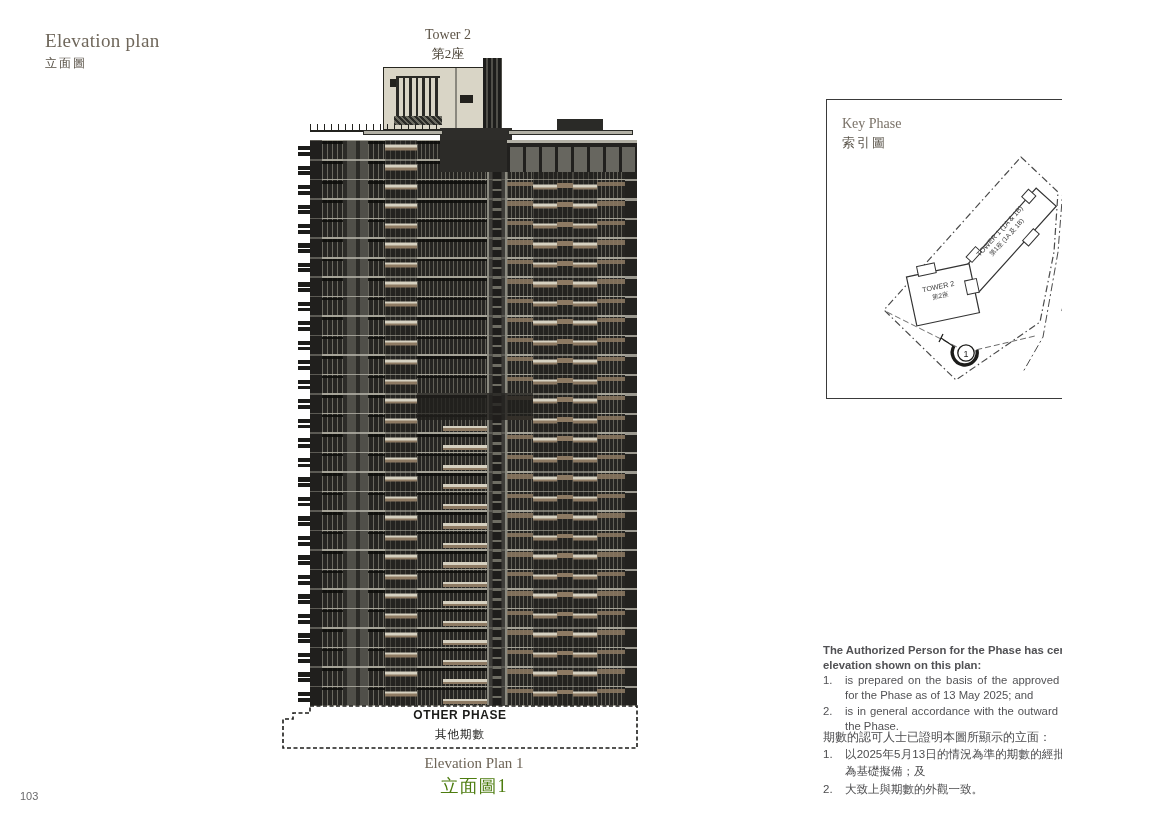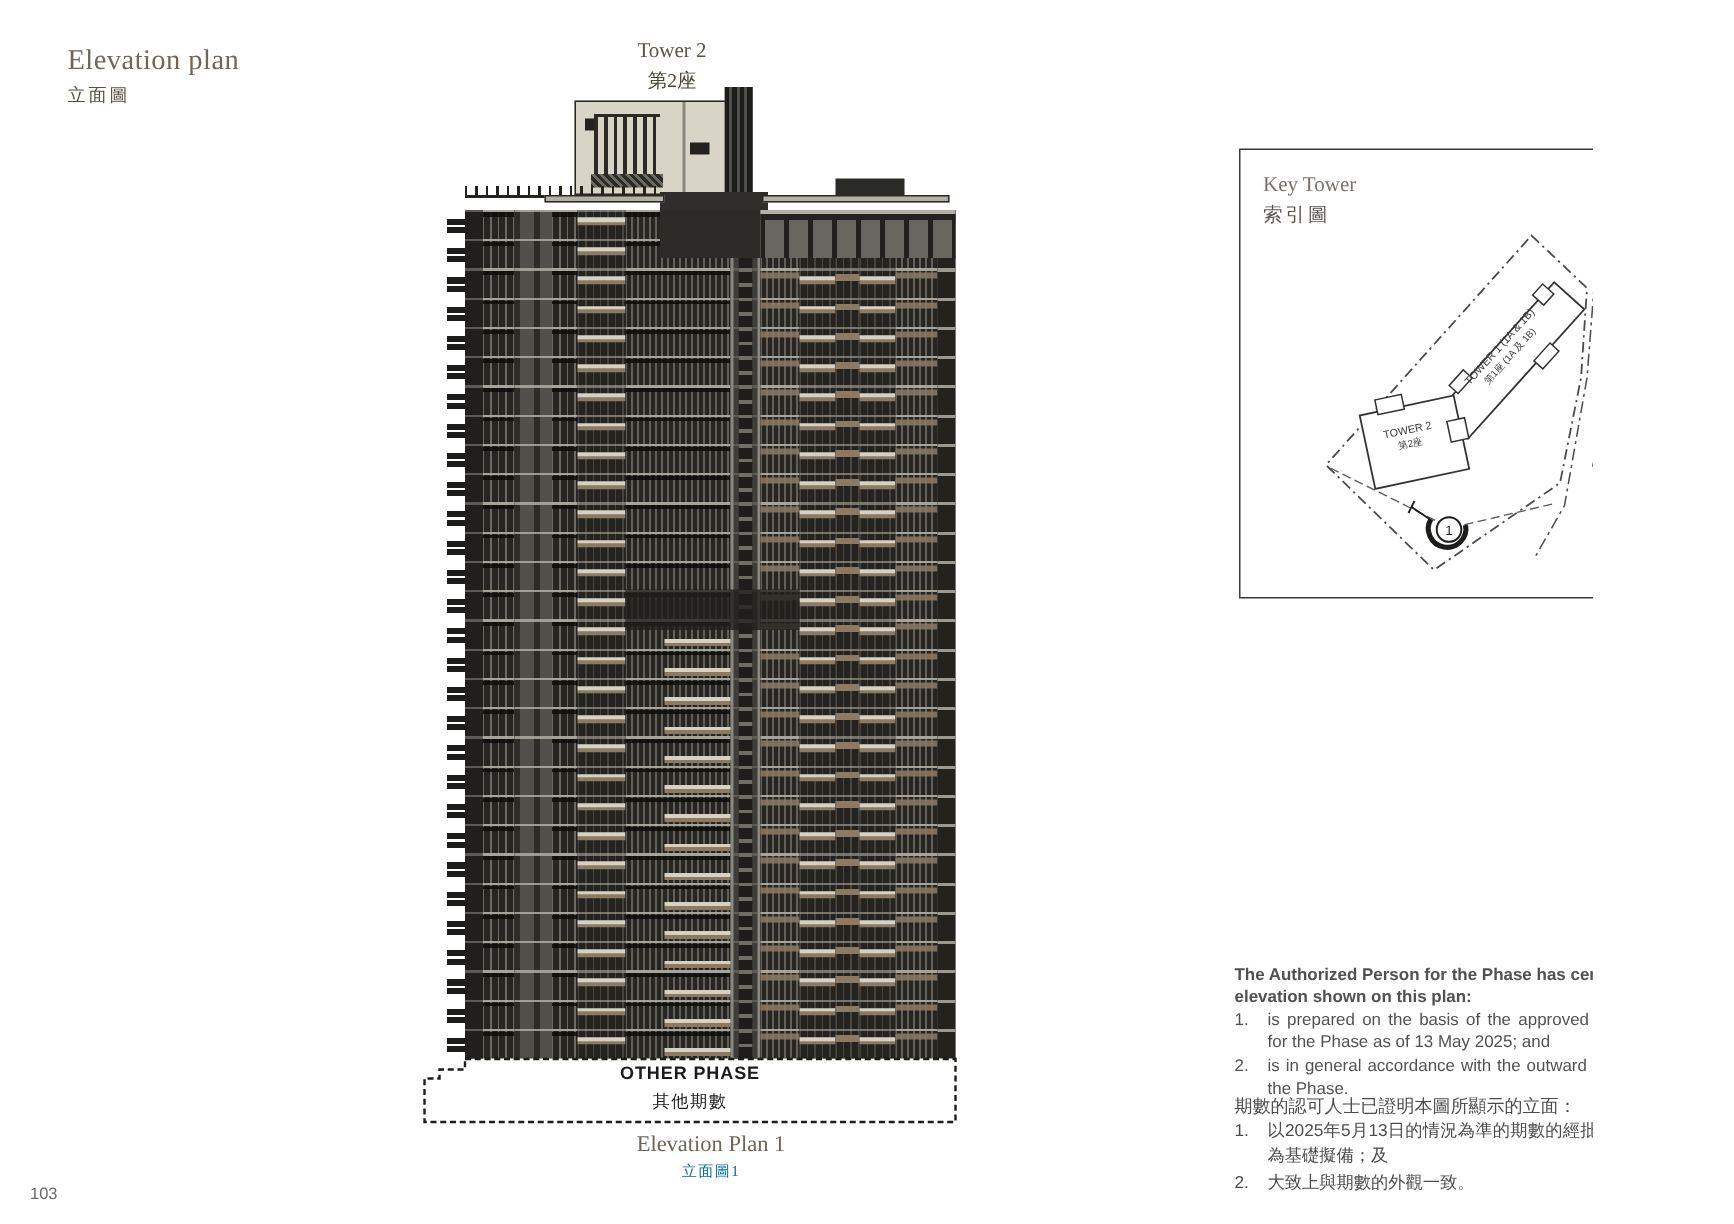--- a/index.html
+++ b/index.html
@@ -12,21 +12,21 @@
   .page-title { position:absolute; left:45px; top:30px; font-family:"Liberation Serif", serif; color:#6f675b; }
   .page-title .en { font-size:19px; letter-spacing:.3px; }
   .page-title .zh { font-size:12px; color:#564f44; margin-top:3px; letter-spacing:2px; }
   .tower-label { position:absolute; left:368px; top:27px; width:160px; text-align:center;
     font-family:"Liberation Serif", serif; }
   .tower-label .en { font-size:14px; color:#5d5447; }
   .tower-label .zh { font-size:13px; color:#4a4337; margin-top:2px; }
   .caption { position:absolute; left:344px; top:755px; width:260px; text-align:center;
     font-family:"Liberation Serif", serif; }
   .caption .en { font-size:15px; color:#6e6558; }
-  .caption .zh { font-size:10px; color:#0369a1; margin-top:2px; letter-spacing:1px; }
+  .caption .zh { font-size:18px; color:#4d7c0f; margin-top:2px; letter-spacing:1px; }
   .page-number { position:absolute; left:20px; top:790px; font-size:11px; color:#6a6a6c; }
 
   
   .roof-box { position:absolute; left:383px; top:67px; width:114px; height:63px;
     background:#d9d5c6; border:1.5px solid #26261f; }
   .roof-louvre { position:absolute; left:12px; top:8px; width:44px; height:42px;
     background:repeating-linear-gradient(90deg,#2a2a26 0 2.5px, transparent 2.5px 6.5px);
     border-top:2px solid #2a2a26; }
   .roof-louvre-base { position:absolute; left:10px; top:48px; width:48px; height:9px;
     background:repeating-linear-gradient(45deg,#2a2a26 0 2px,#6b6a60 2px 4px); }
@@ -234,21 +234,21 @@
 
       <g>
         <text x="262" y="25" font-size="14" fill="#2a2a2a" text-anchor="middle" font-weight="bold">N</text>
         <circle cx="262" cy="42" r="13" fill="none" stroke="#2a2a2a" stroke-width="1.4"></circle>
         <line x1="249" y1="42" x2="275" y2="42" stroke="#2a2a2a" stroke-width="1"></line>
         <line x1="262" y1="42" x2="262" y2="55" stroke="#2a2a2a" stroke-width="1"></line>
         <rect x="259.2" y="29" width="5.6" height="13" fill="#2a2a2a"></rect>
       </g>
     </svg>
     <div class="key-plan-title">
-      <div class="en">Key Tower</div>
+      <div class="en">Key Phase</div>
       <div class="zh">索引圖</div>
     </div>
   </div>
 
   <div class="notes">
     <div class="intro">The Authorized Person for the Phase has certified that the elevation shown on this plan:</div>
     <div class="li">
       <span class="num">1.</span>
       <span class="txt">is prepared on the basis of the approved building plans for the Phase as of 13 May 2025; and</span>
     </div>

